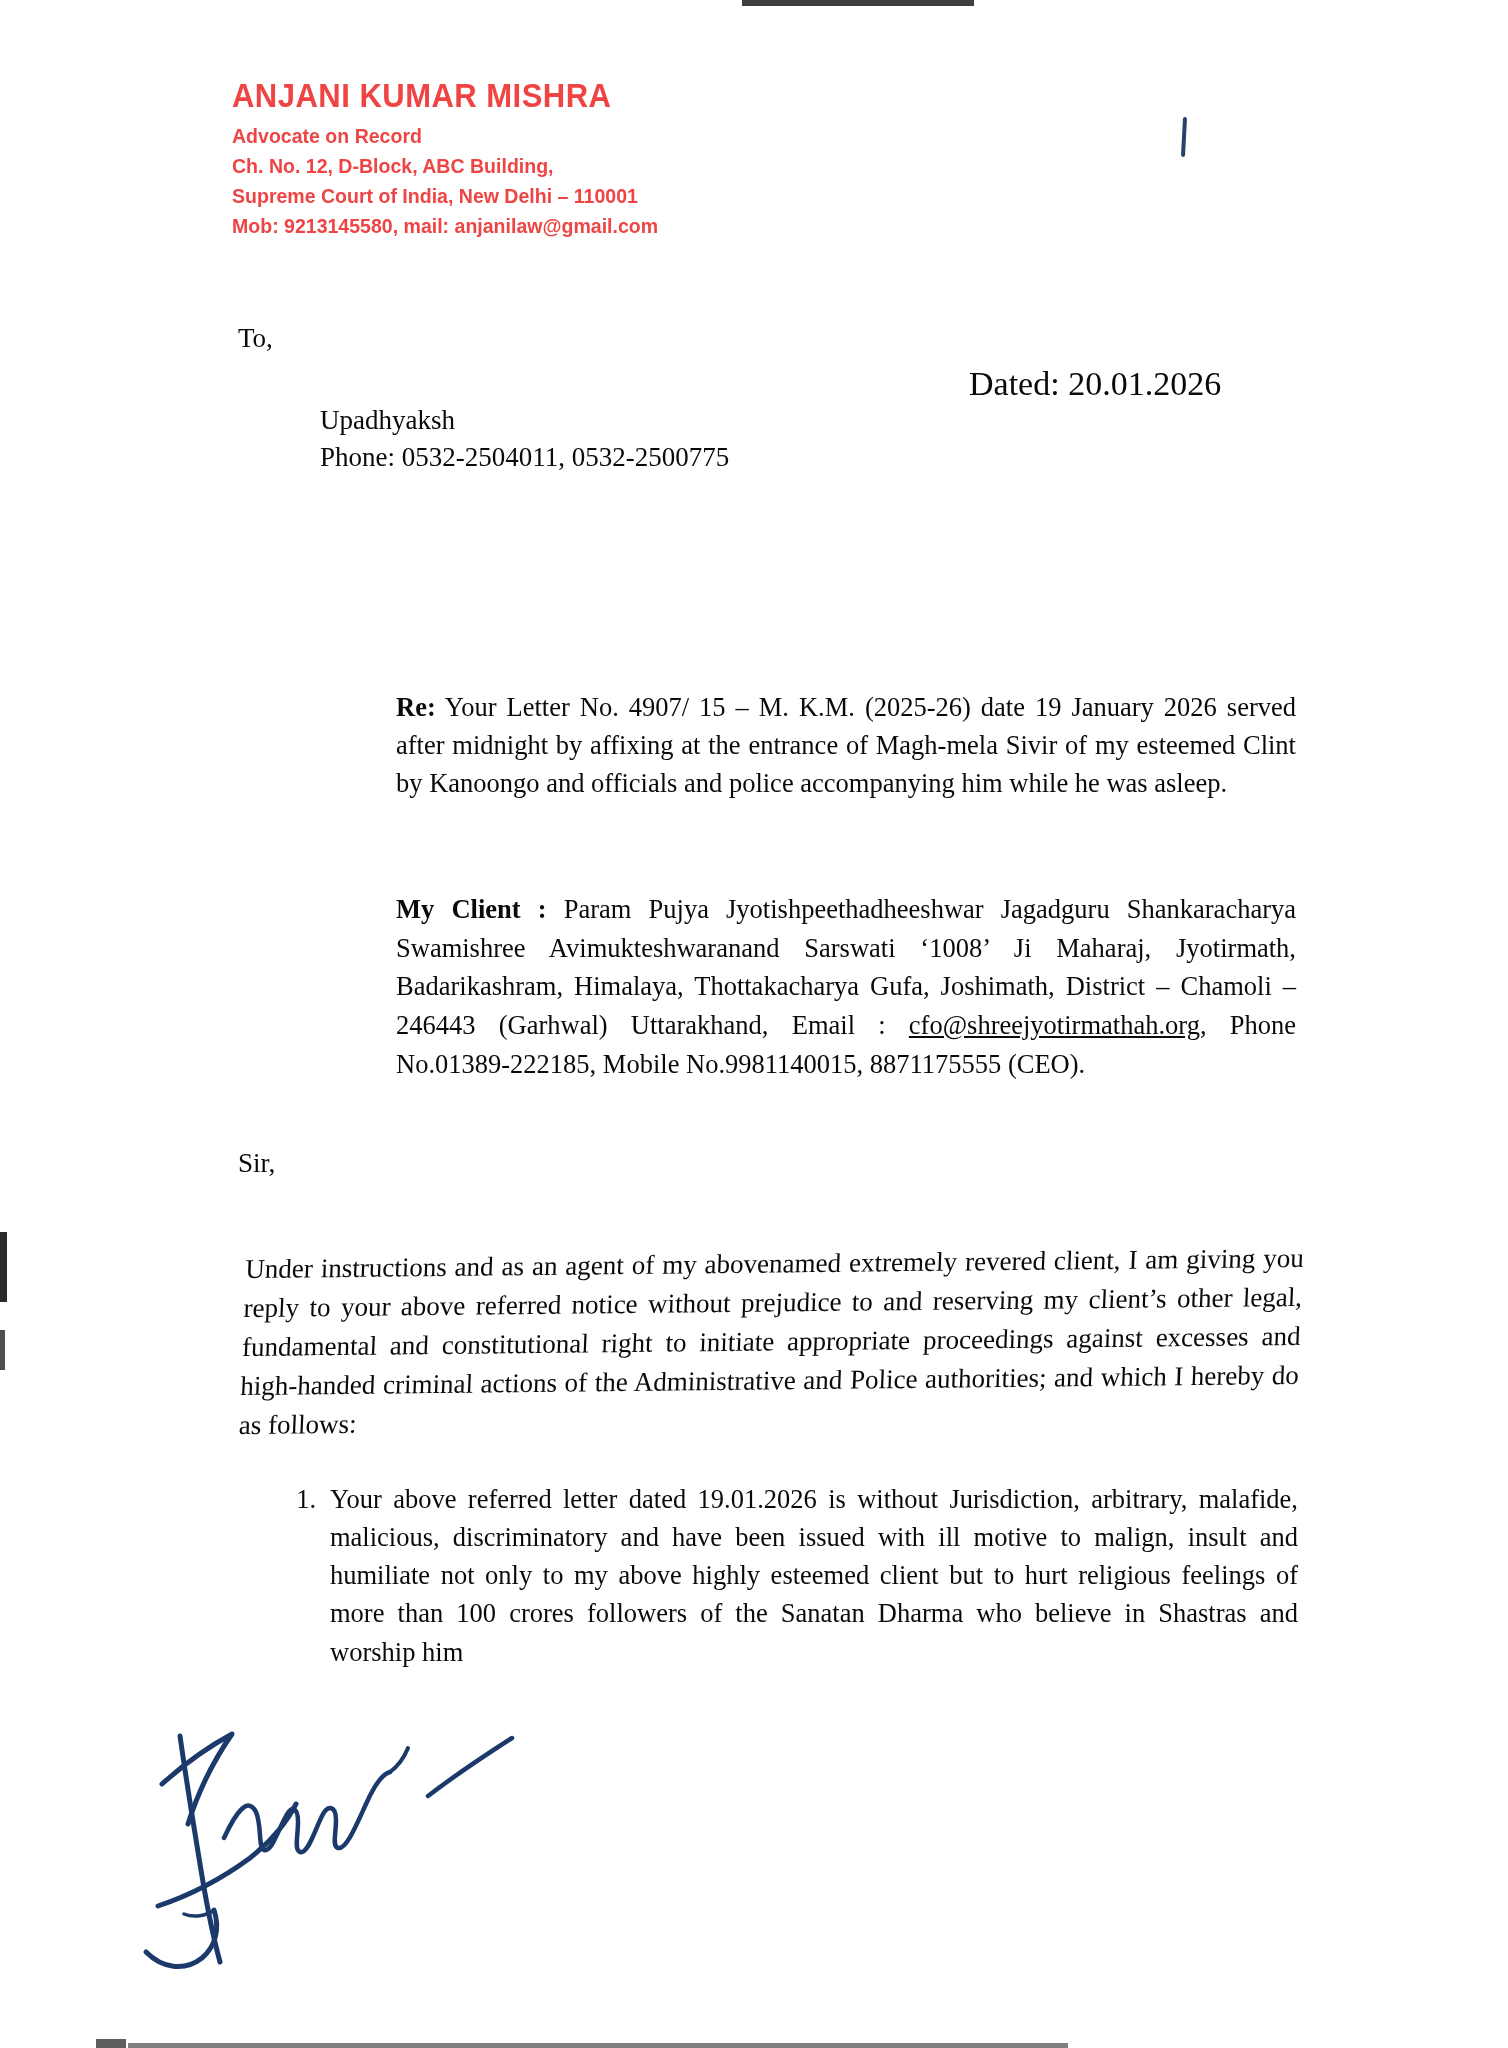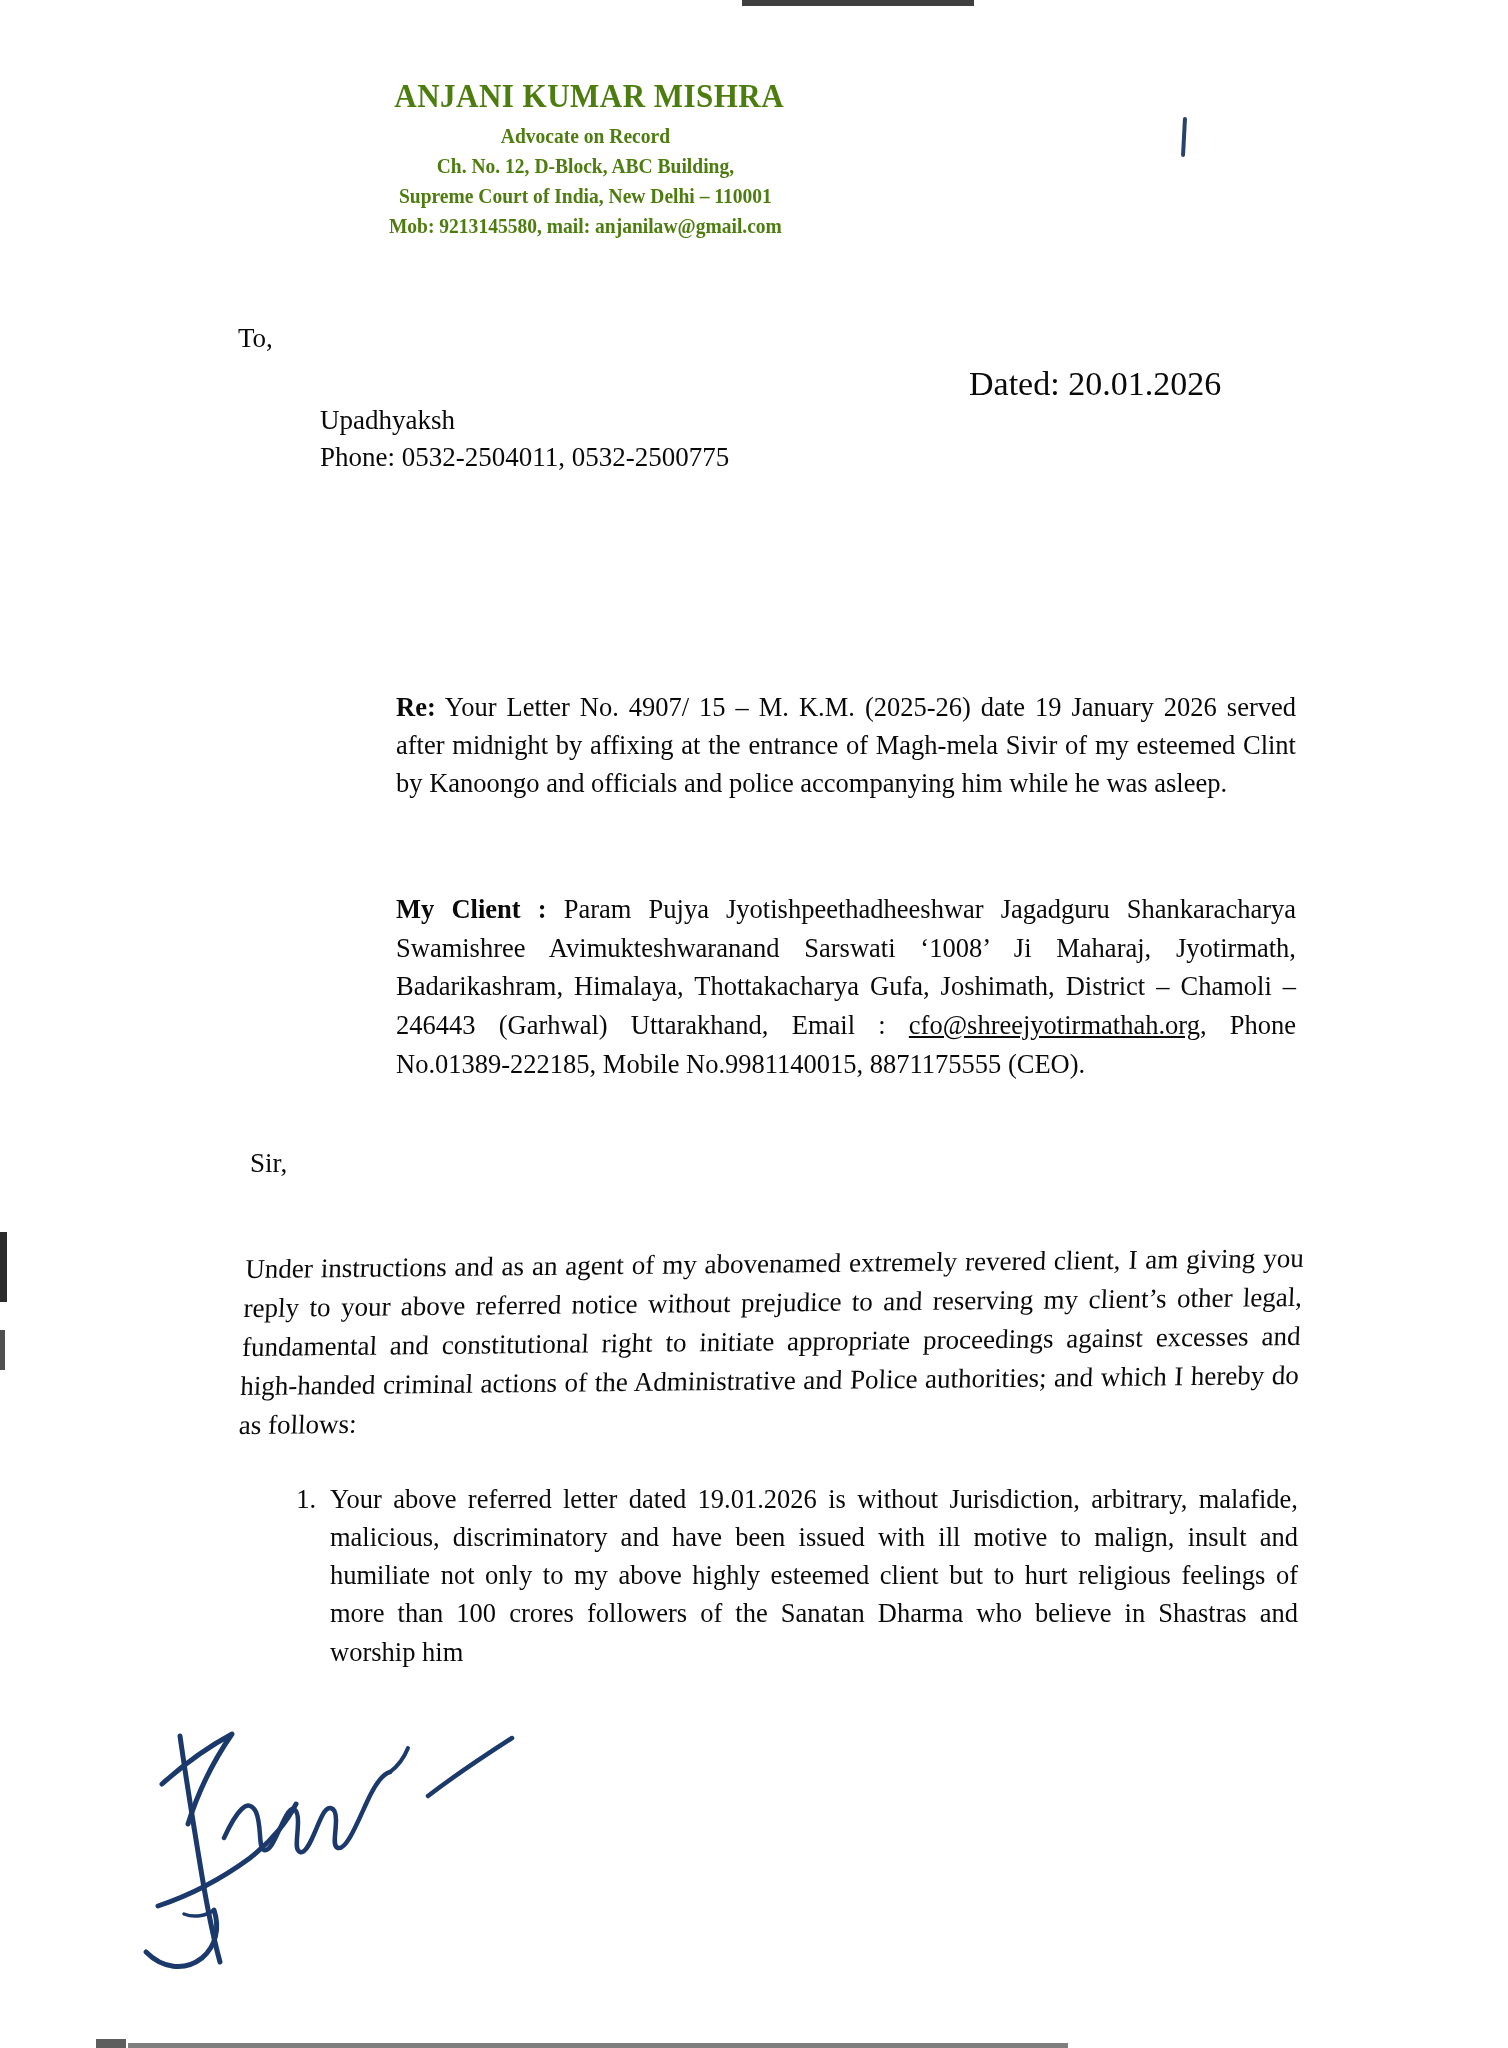--- a/index.html
+++ b/index.html
@@ -60,23 +60,22 @@
     background: #1a1a1a;
     opacity: 0.7;
   }
 
   
   .letterhead {
     position: absolute;
     left: 232px;
     top: 78px;
     width: 760px;
-    font-family: Liberation Serif, serif;
-    color: #4d7c0f;
-    text-align: center;
+    font-family: Liberation Sans, sans-serif;
+    color: #ef4444;
   }
   .lh-name {
     font-size: 33px;
     font-weight: 700;
     letter-spacing: 0.5px;
     line-height: 1.12;
     transform: scaleX(0.94);
     transform-origin: left center;
     white-space: nowrap;
   }
@@ -155,21 +154,20 @@
   .client-block .email-link {
     text-decoration: underline;
     text-underline-offset: 2px;
   }
 
   .sir-label {
     position: absolute;
     left: 238px;
     top: 1148px;
     font-size: 27px;
-    margin-left: 12px;
   }
 
   
   .main-para {
     position: absolute;
     left: 238px;
     top: 1250px;
     width: 1058px;
     font-size: 27px;
     line-height: 1.44;

